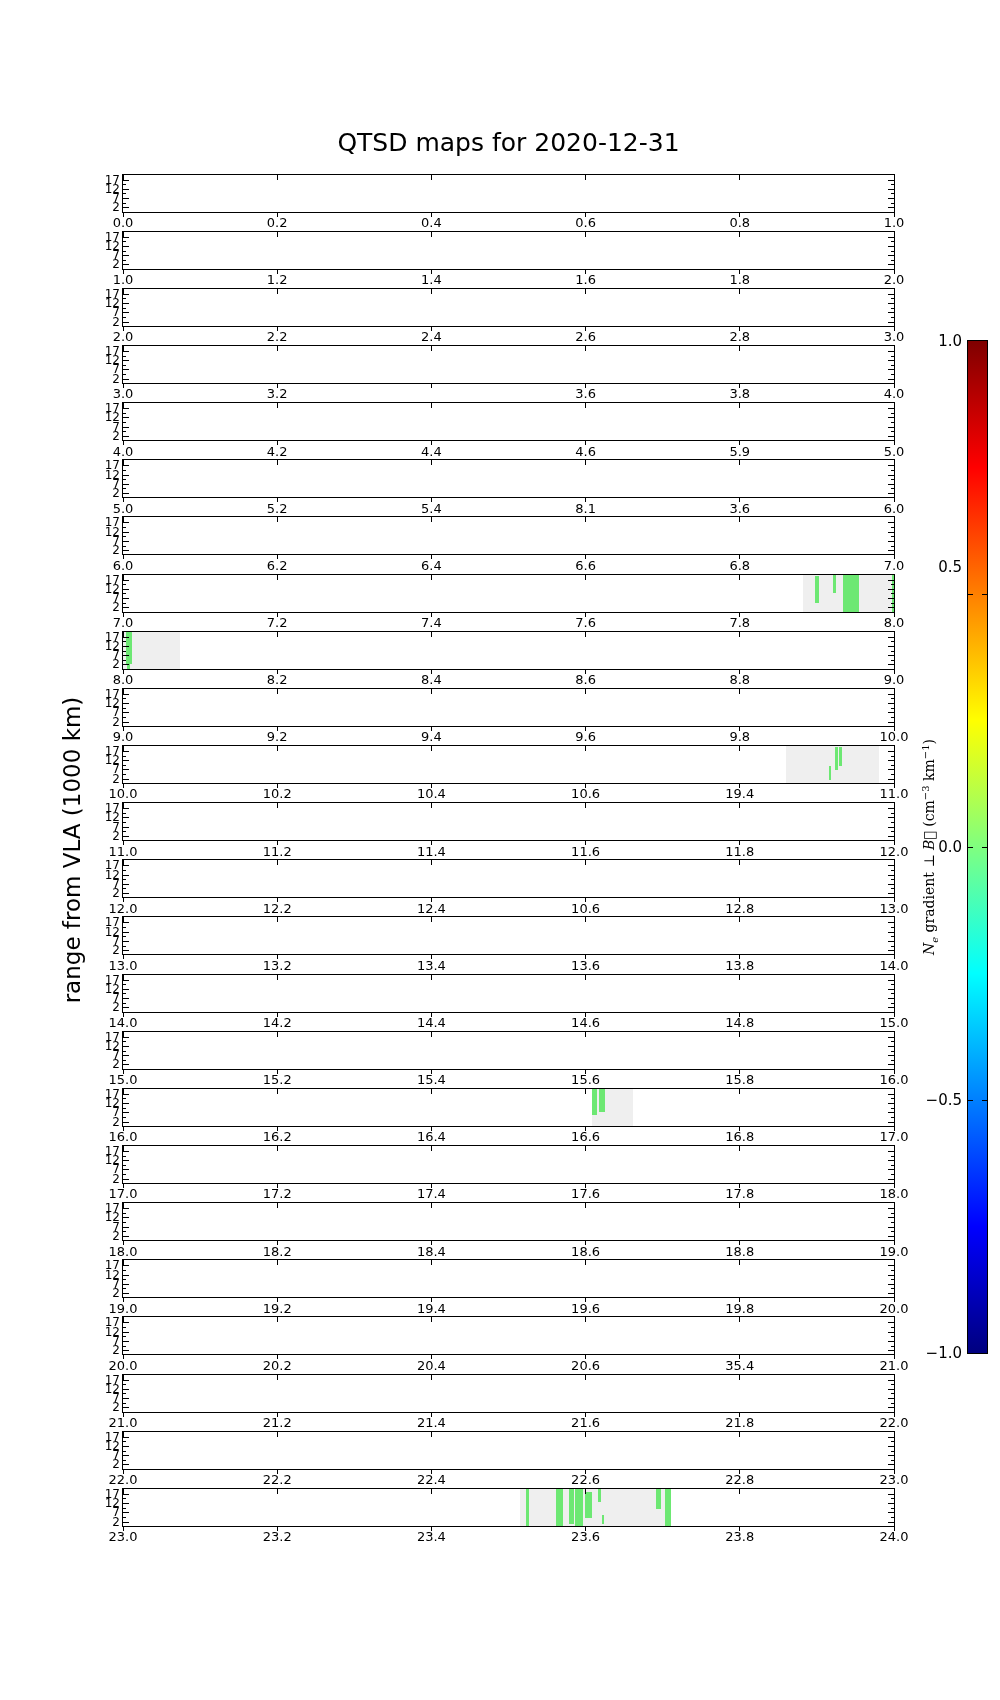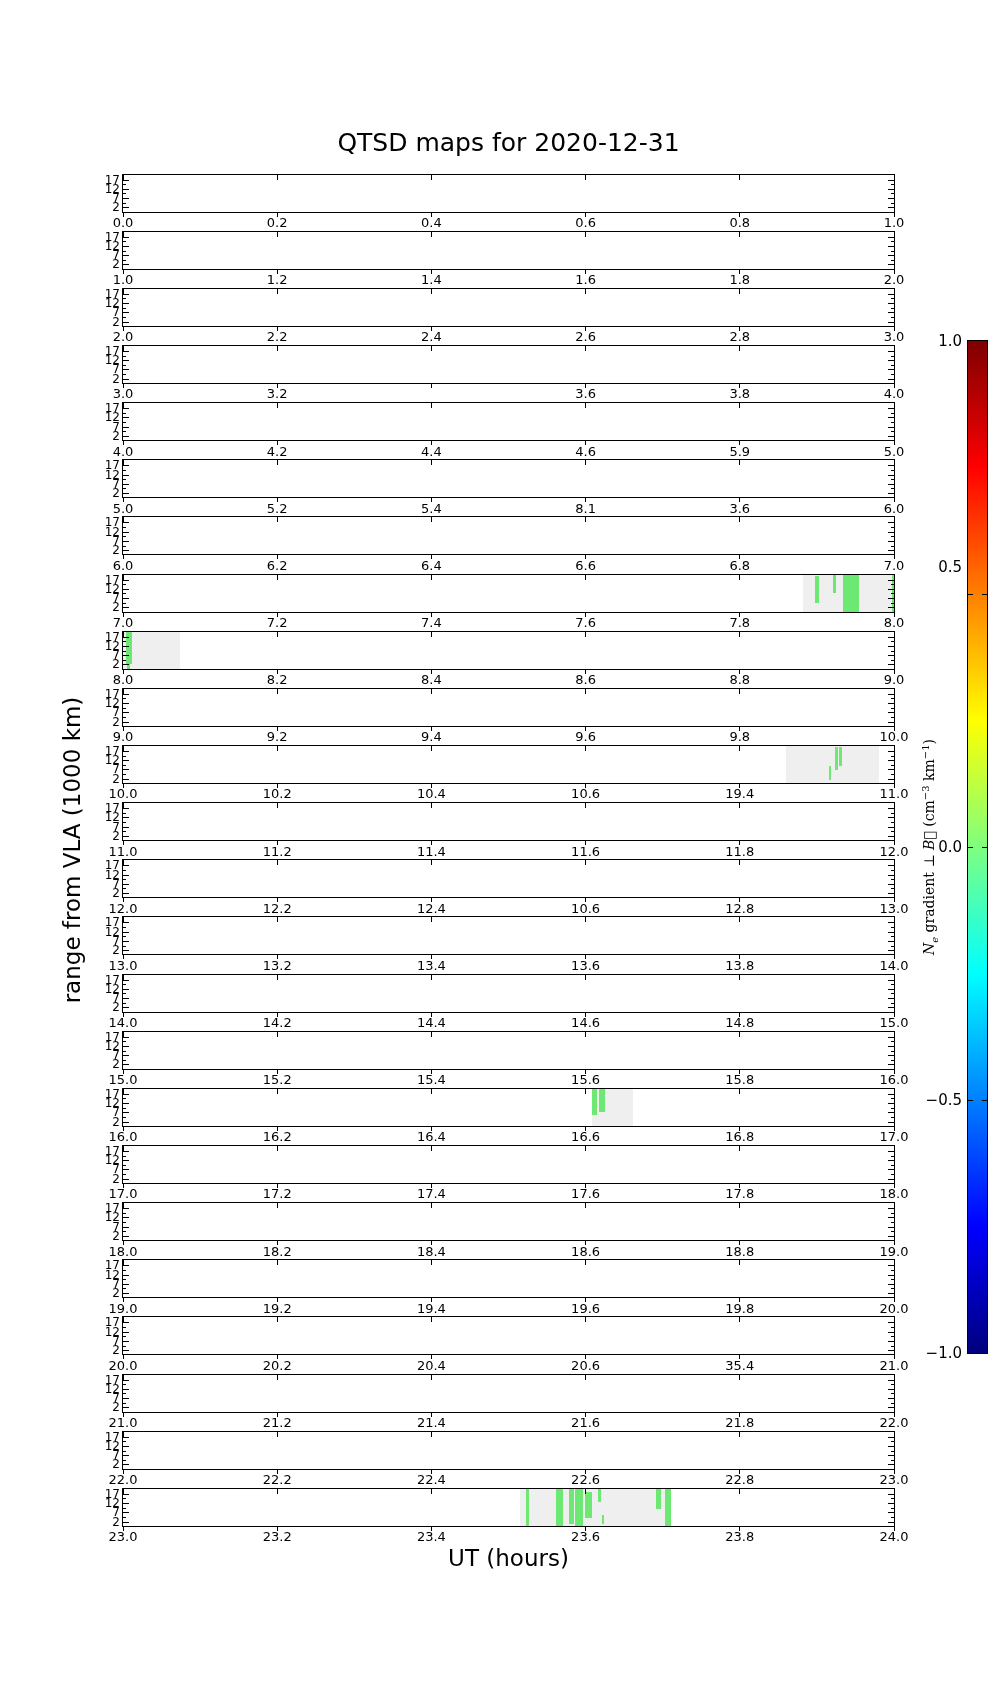--- a/index.html
+++ b/index.html
@@ -23,21 +23,20 @@
   .cbtitle i{font-style:italic;}
   .cbtitle sub{font-size:10px;}
   .cbtitle sup{font-size:10px;}
 </style>
 </head>
 <body>
 
 <div class="fig">
   <div class="title">QTSD maps for 2020-12-31</div>
   <div class="ylabel">range from VLA (1000 km)</div>
-  <div class="xlabel">UT (hours)</div>
   <div id="panels">
       <div class="panel-frame" style="left: 122px; top: 173.5px; width: 773px; height: 39px;"></div>
       <div class="tick" style="left: 122.5px; top: 174.5px; width: 1px; height: 5px;"></div>
       <div class="tick" style="left: 122.5px; top: 212.5px; width: 1px; height: 4px;"></div>
       <div class="xticklab" style="left: 96px; top: 216px;">0.0</div>
       <div class="tick" style="left: 276.7px; top: 174.5px; width: 1px; height: 5px;"></div>
       <div class="tick" style="left: 276.7px; top: 212.5px; width: 1px; height: 4px;"></div>
       <div class="xticklab" style="left: 250.2px; top: 216px;">0.2</div>
       <div class="tick" style="left: 430.9px; top: 174.5px; width: 1px; height: 5px;"></div>
       <div class="tick" style="left: 430.9px; top: 212.5px; width: 1px; height: 4px;"></div>

